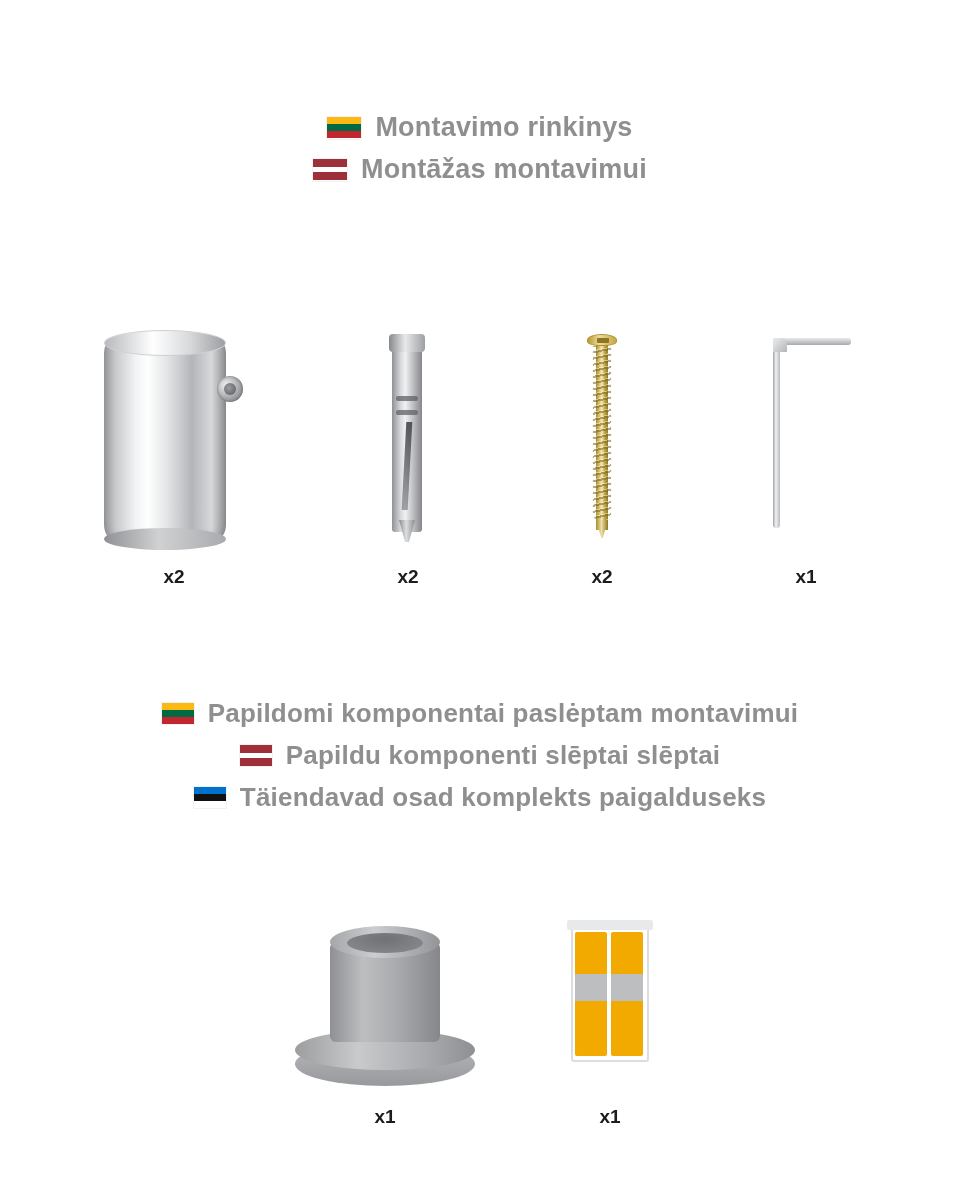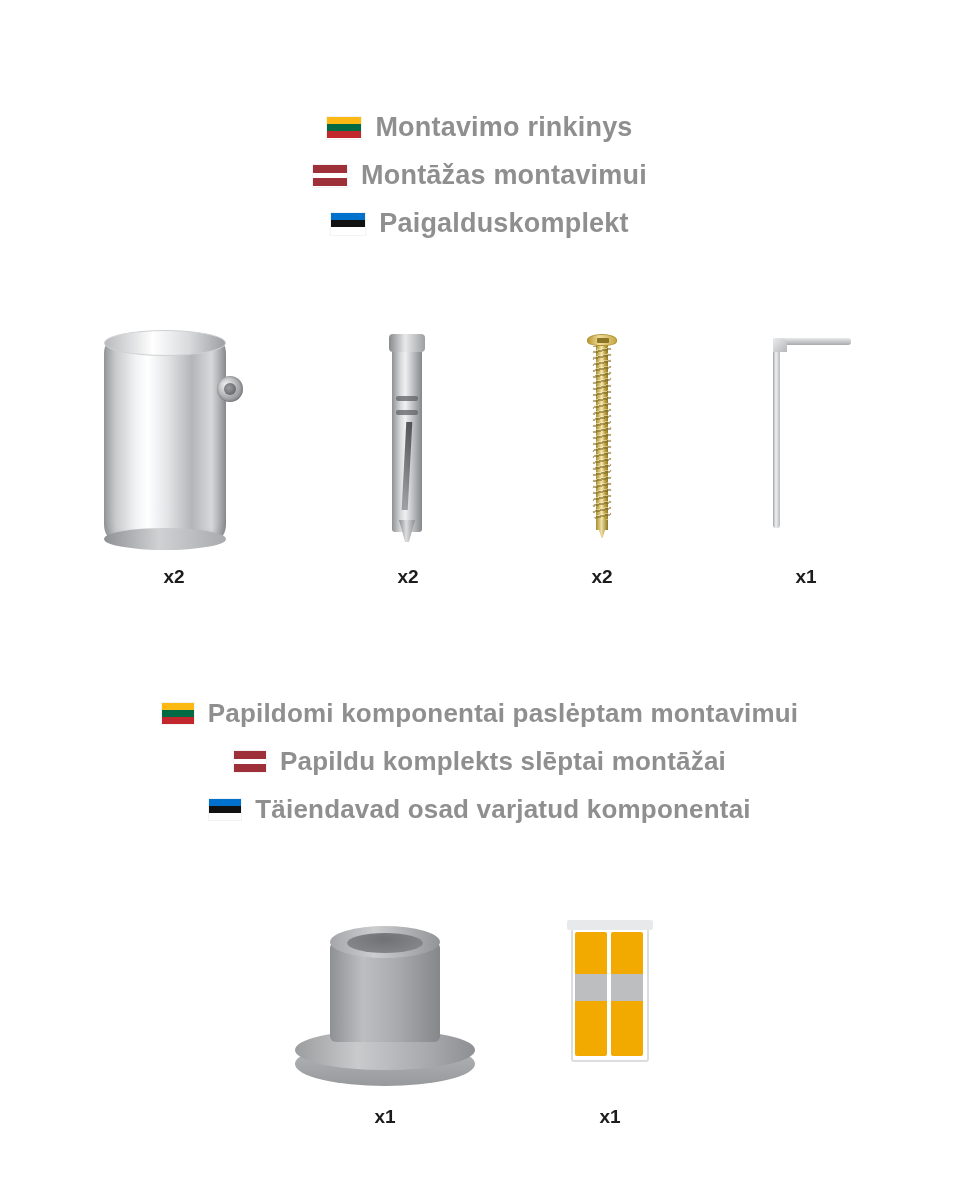--- a/index.html
+++ b/index.html
@@ -20,21 +20,21 @@
     width: 960px;
     height: 1200px;
     position: relative;
   }
 
   
   .heading-block {
     display: flex;
     flex-direction: column;
     align-items: center;
-    gap: 17px;
+    gap: 11px;
   }
   .heading-row {
     display: flex;
     align-items: center;
     justify-content: center;
     gap: 14px;
   }
   .heading-text {
     font-size: 27px;
     font-weight: bold;
@@ -436,28 +436,20 @@
 
     <div class="heading-row">
       <span class="flag lv">
           <span></span>
           <span></span>
           <span></span>
         </span>
       <span class="heading-text">Montāžas montavimui</span>
     </div>
 
-    <div class="heading-row">
-      <span class="flag ee">
-          <span></span>
-          <span></span>
-          <span></span>
-        </span>
-      <span class="heading-text">Paigalduskomplekt</span>
-    </div>
 
   </div>
 
   <div class="parts-row" id="parts-row-main">
 
     <div class="part">
       <div class="part-art barrel-wrap">
         <div class="barrel-body"></div>
         <div class="barrel-top"></div>
         <div class="barrel-bottom"></div>
@@ -511,30 +503,30 @@
         </span>
       <span class="heading-text">Papildomi komponentai paslėptam montavimui</span>
     </div>
 
     <div class="heading-row">
       <span class="flag lv">
           <span></span>
           <span></span>
           <span></span>
         </span>
-      <span class="heading-text">Papildu komplekts slēptai montāžai</span>
+      <span class="heading-text">Papildu komponenti slēptai slēptai</span>
     </div>
 
     <div class="heading-row">
       <span class="flag ee">
           <span></span>
           <span></span>
           <span></span>
         </span>
-      <span class="heading-text">Täiendavad osad varjatud komponentai</span>
+      <span class="heading-text">Täiendavad osad komplekts paigalduseks</span>
     </div>
 
   </div>
 
   <div class="parts-row" id="parts-row-extra">
 
     <div class="part">
       <div class="part-art bush-wrap">
         <div class="bush-base"></div>
         <div class="bush-base-top"></div>

